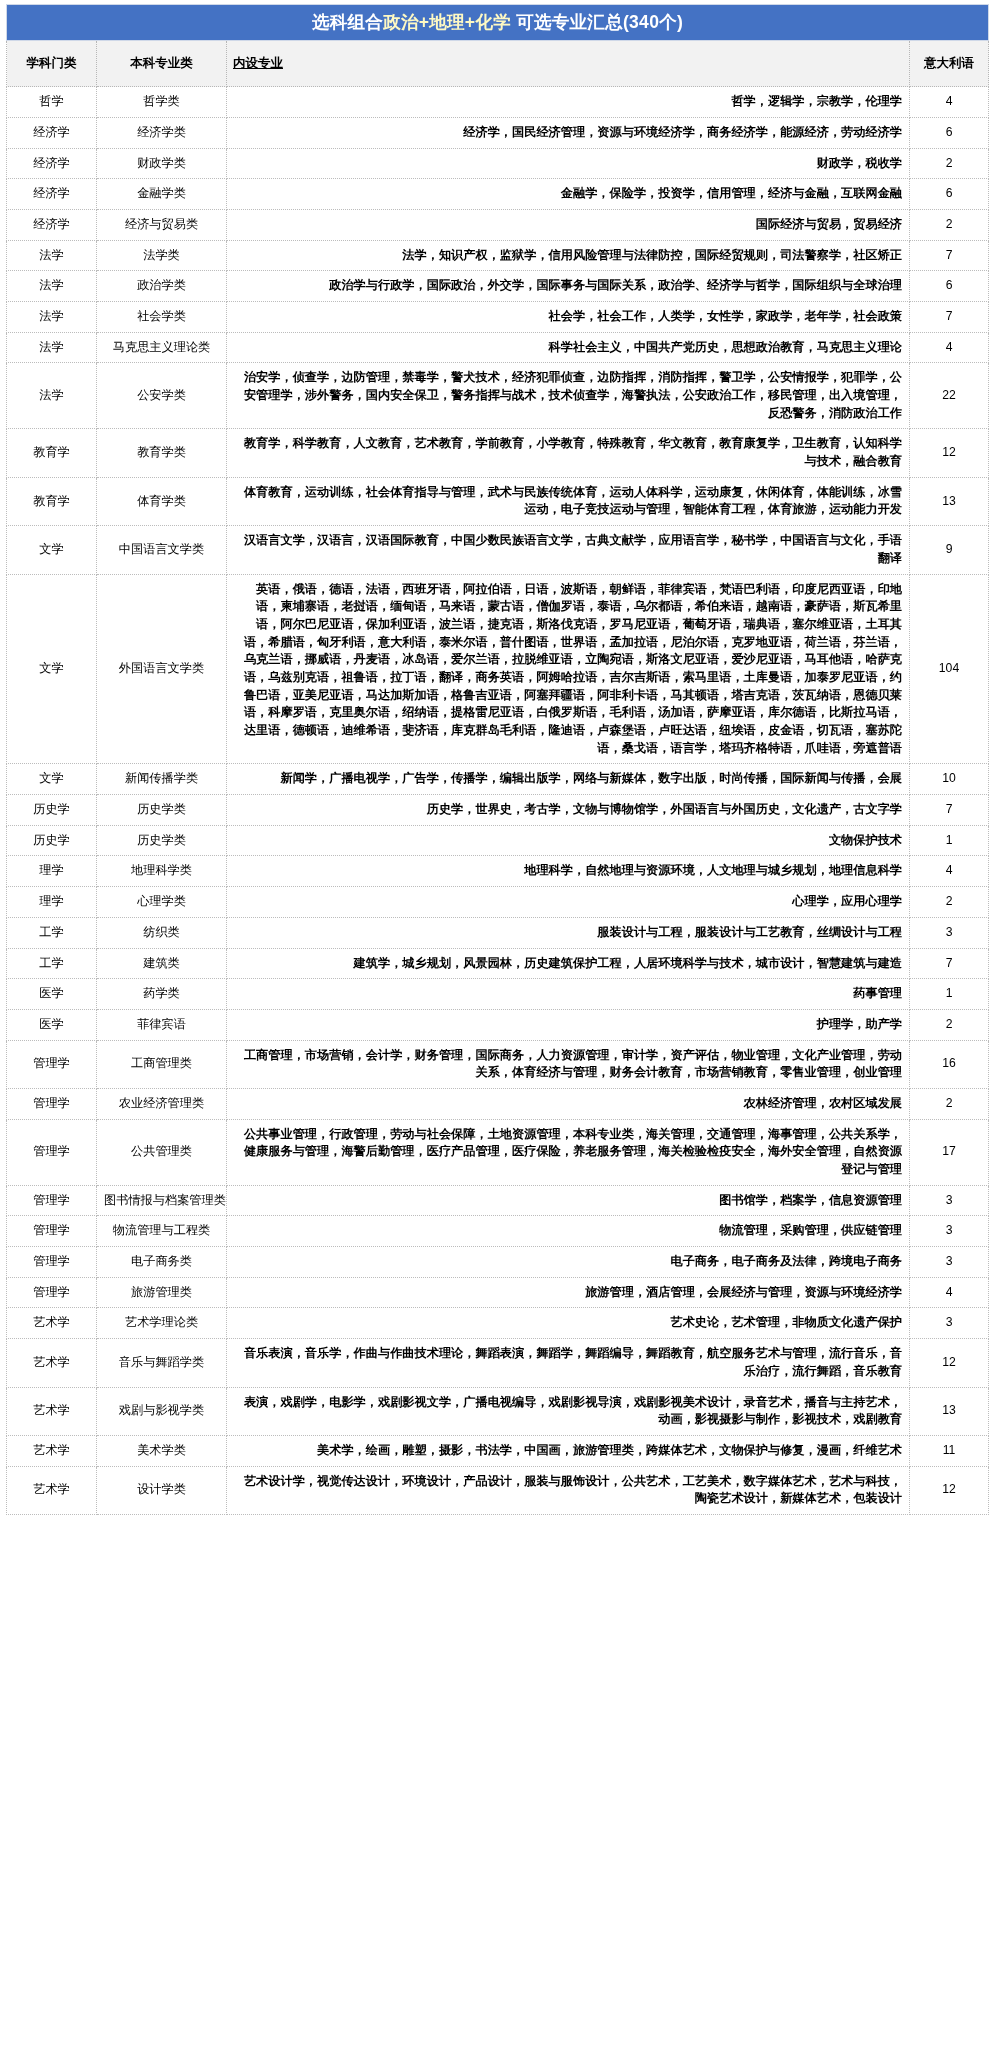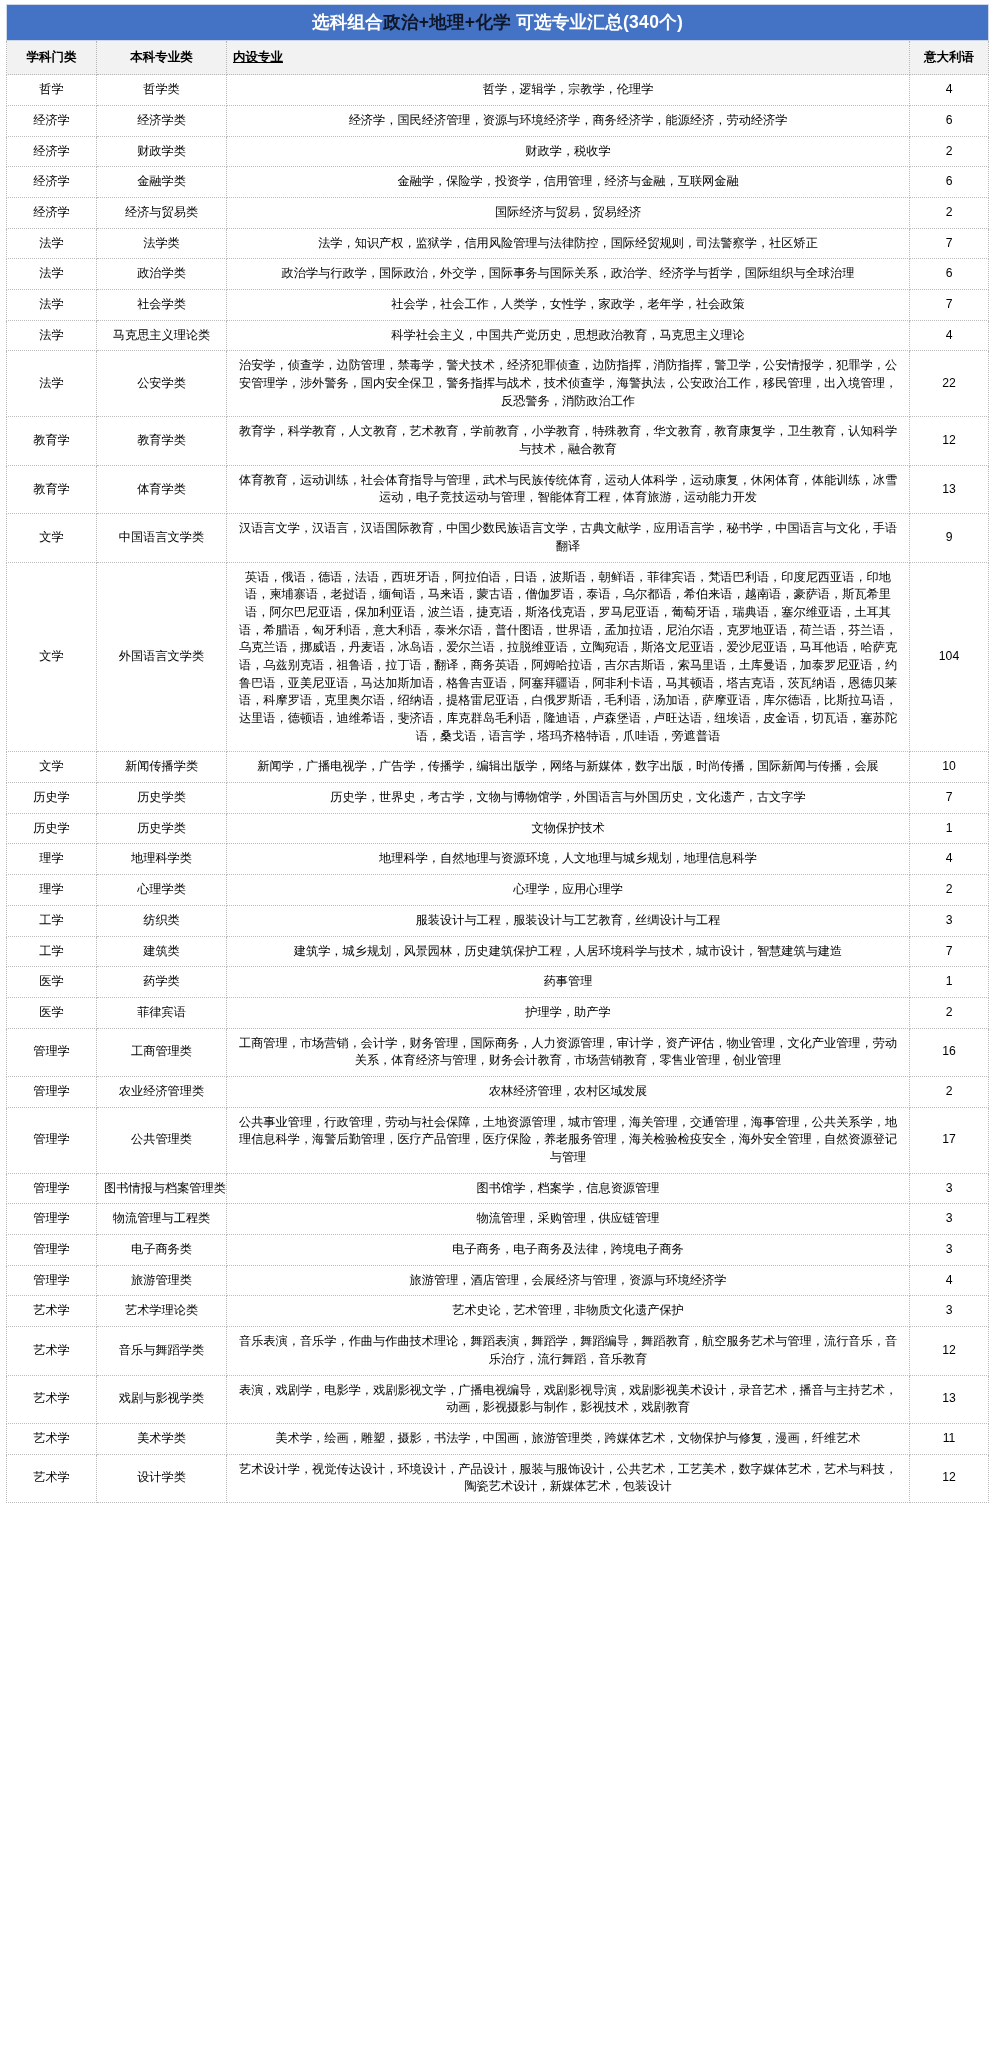--- a/index.html
+++ b/index.html
@@ -40,21 +40,21 @@
     line-height: 1.15;
     white-space: nowrap;
   }
   .title-highlight { color: #ffc000; }
 
   tr.header-row td {
     background: #f2f2f2;
     font-size: 12.5px;
     font-weight: bold;
     color: #000000;
-    padding: 8px 6px;
+    padding: 14px 6px;
     border: 1px solid #d9d9d9;
     border-style: dotted;
     border-color: #b7b7b7;
     vertical-align: middle;
   }
   tr.header-row td.h-discipline,
   tr.header-row td.h-category,
   tr.header-row td.h-count { text-align: center; }
   tr.header-row td.h-majors { text-align: left; text-decoration: underline; }
 
@@ -63,37 +63,37 @@
     color: #000000;
     border: 1px dotted #bcbcbc;
     padding: 6px 7px;
     vertical-align: middle;
     line-height: 1.45;
     background: #ffffff;
   }
   td.cell-discipline,
   td.cell-category,
   td.cell-count { text-align: center; white-space: nowrap; }
-  td.cell-majors { text-align: center; word-break: break-all; }
+  td.cell-majors { text-align: right; word-break: break-all; font-weight: bold; }
   td.cell-count { font-variant-numeric: tabular-nums; }
 </style>
 </head>
 <body>
 
 <div id="sheet">
   <table class="major-table">
     <colgroup>
       <col class="c-discipline">
       <col class="c-category">
       <col class="c-majors">
       <col class="c-count">
     </colgroup>
     <thead>
       <tr class="title-row">
-        <td class="title-cell" colspan="4" style="background: rgb(68, 114, 196);"><span>选科组合</span><span class="title-highlight" style="color: #0f172a;">政治+地理+化学</span><span> 可选专业汇总(340个)</span></td>
+        <td class="title-cell" colspan="4" style="background: rgb(68, 114, 196);"><span>选科组合</span><span class="title-highlight" style="color: #fef9c3;">政治+地理+化学</span><span> 可选专业汇总(340个)</span></td>
       </tr>
       <tr class="header-row">
         <td class="h-discipline">学科门类</td>
         <td class="h-category">本科专业类</td>
         <td class="h-majors">内设专业</td>
         <td class="h-count">意大利语</td>
       </tr>
     </thead>
     <tbody class="body-rows" id="table-body">
         <tr>
@@ -242,21 +242,21 @@
         </tr>
         <tr>
           <td class="cell-discipline">管理学</td>
           <td class="cell-category">农业经济管理类</td>
           <td class="cell-majors">农林经济管理，农村区域发展</td>
           <td class="cell-count">2</td>
         </tr>
         <tr>
           <td class="cell-discipline">管理学</td>
           <td class="cell-category">公共管理类</td>
-          <td class="cell-majors">公共事业管理，行政管理，劳动与社会保障，土地资源管理，城市管理，海关管理，交通管理，海事管理，公共关系学，地理信息科学，海警后勤管理，医疗产品管理，医疗保险，养老服务管理，海关检验检疫安全，海外安全管理，自然资源登记与管理</td>
+          <td class="cell-majors">公共事业管理，行政管理，劳动与社会保障，土地资源管理，本科专业类，海关管理，交通管理，海事管理，公共关系学，健康服务与管理，海警后勤管理，医疗产品管理，医疗保险，养老服务管理，海关检验检疫安全，海外安全管理，自然资源登记与管理</td>
           <td class="cell-count">17</td>
         </tr>
         <tr>
           <td class="cell-discipline">管理学</td>
           <td class="cell-category">图书情报与档案管理类</td>
           <td class="cell-majors">图书馆学，档案学，信息资源管理</td>
           <td class="cell-count">3</td>
         </tr>
         <tr>
           <td class="cell-discipline">管理学</td>

